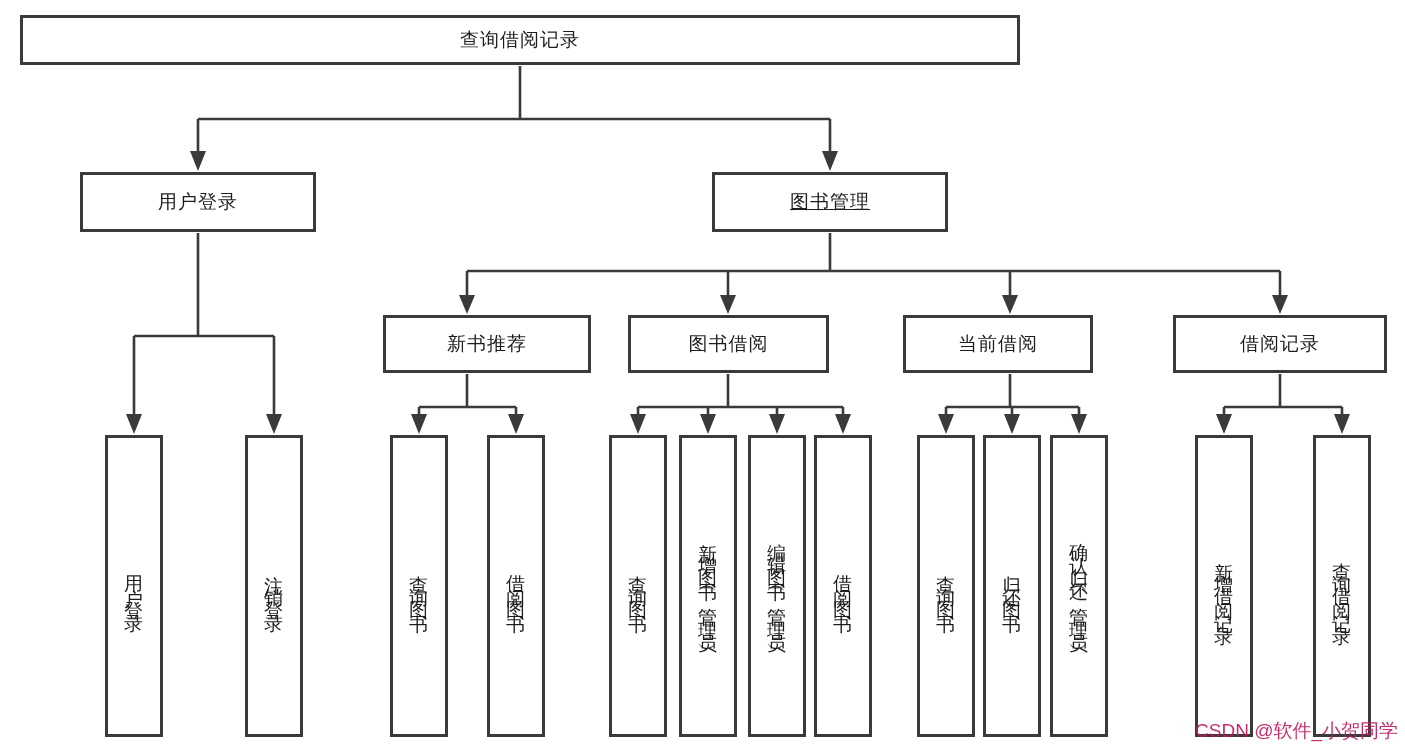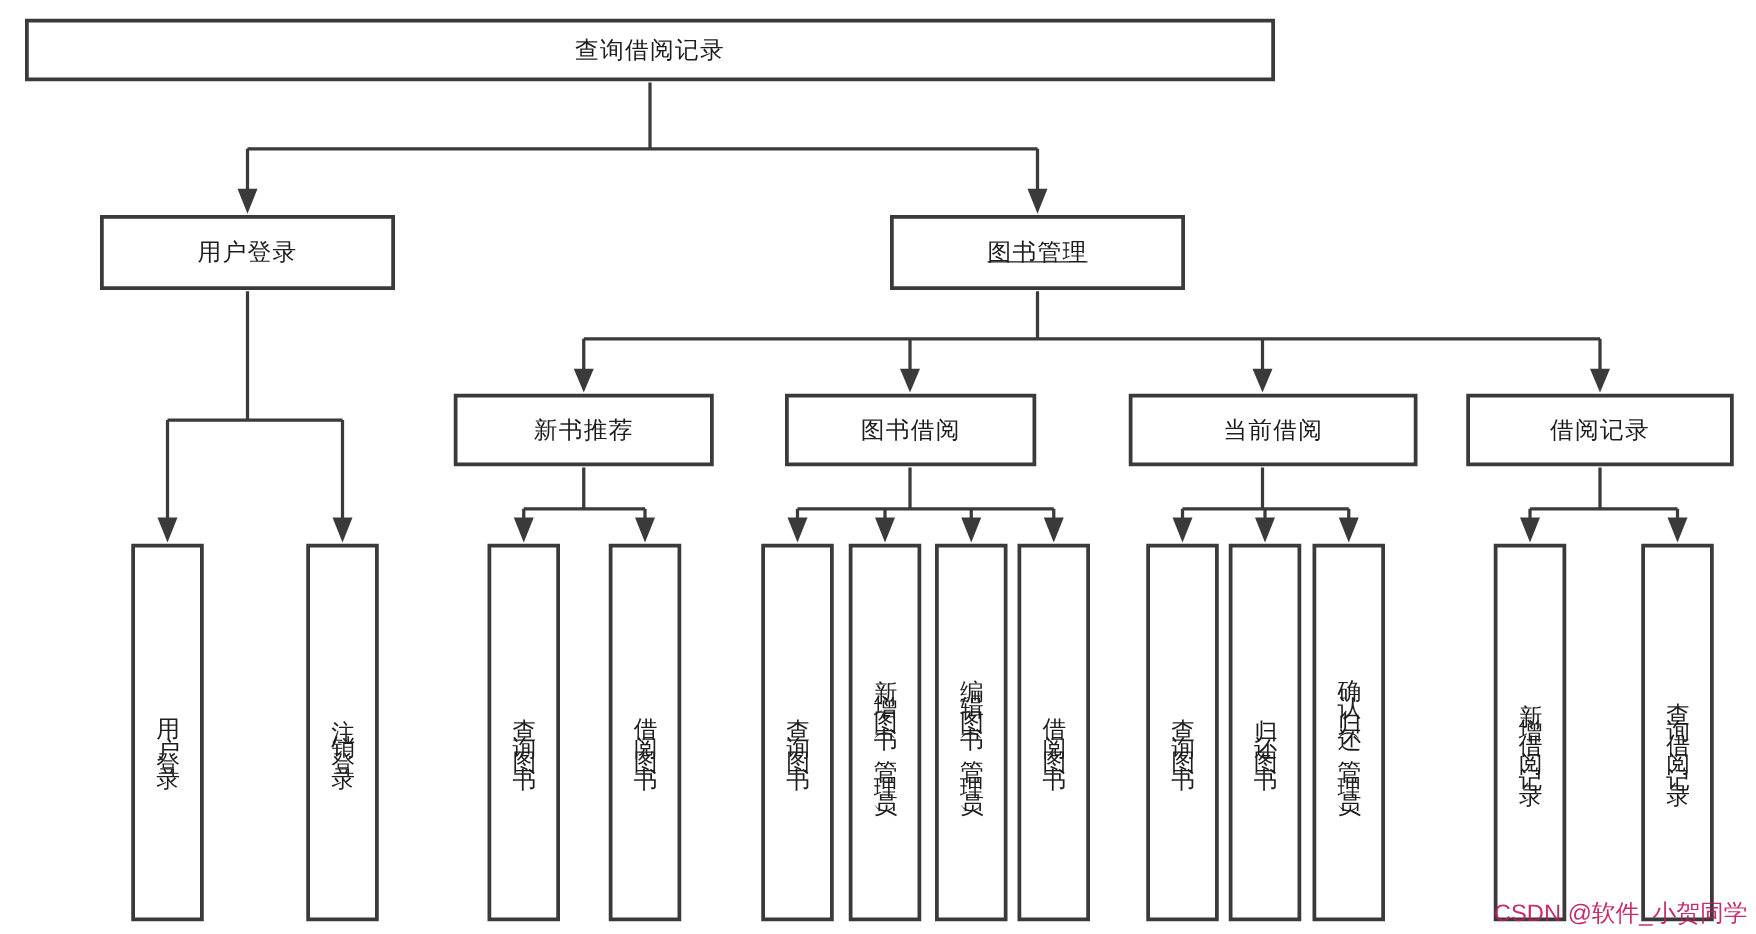--- a/index.html
+++ b/index.html
@@ -55,23 +55,23 @@
     color: #be185d;
     opacity: 0.9;
     z-index: 3;
     white-space: nowrap;
   }
   
   .root   { left: 20px;  top: 15px;  width: 1000px; height: 50px; }
   .lv2-a  { left: 80px;  top: 172px; width: 236px;  height: 60px; }
   .lv2-b  { left: 712px; top: 172px; width: 236px;  height: 60px; text-decoration: underline; }
   .lv3    { top: 315px; height: 58px; }
-  .g0     { left: 363px;  width: 208px; align-items: center; }
+  .g0     { left: 383px;  width: 208px; align-items: center; }
   .g1     { left: 628px;  width: 201px; align-items: center; }
-  .g2     { left: 903px;  width: 231px; }
+  .g2     { left: 903px;  width: 190px; }
   .g3     { left: 1173px; width: 214px; text-align: center; }
   .leaf   { top: 435px; width: 58px; height: 302px; }
   .l-a0 { left: 105px; }  .l-a1 { left: 245px; }
   .l-b0 { left: 390px; }  .l-b1 { left: 487px; }
   .l-c0 { left: 609px; }  .l-c1 { left: 679px; }  .l-c2 { left: 748px; }  .l-c3 { left: 814px; }
   .l-d0 { left: 917px; }  .l-d1 { left: 983px; }  .l-d2 { left: 1050px; }
   .l-e0 { left: 1195px; } .l-e1 { left: 1313px; }
 </style>
 </head>
 <body>

